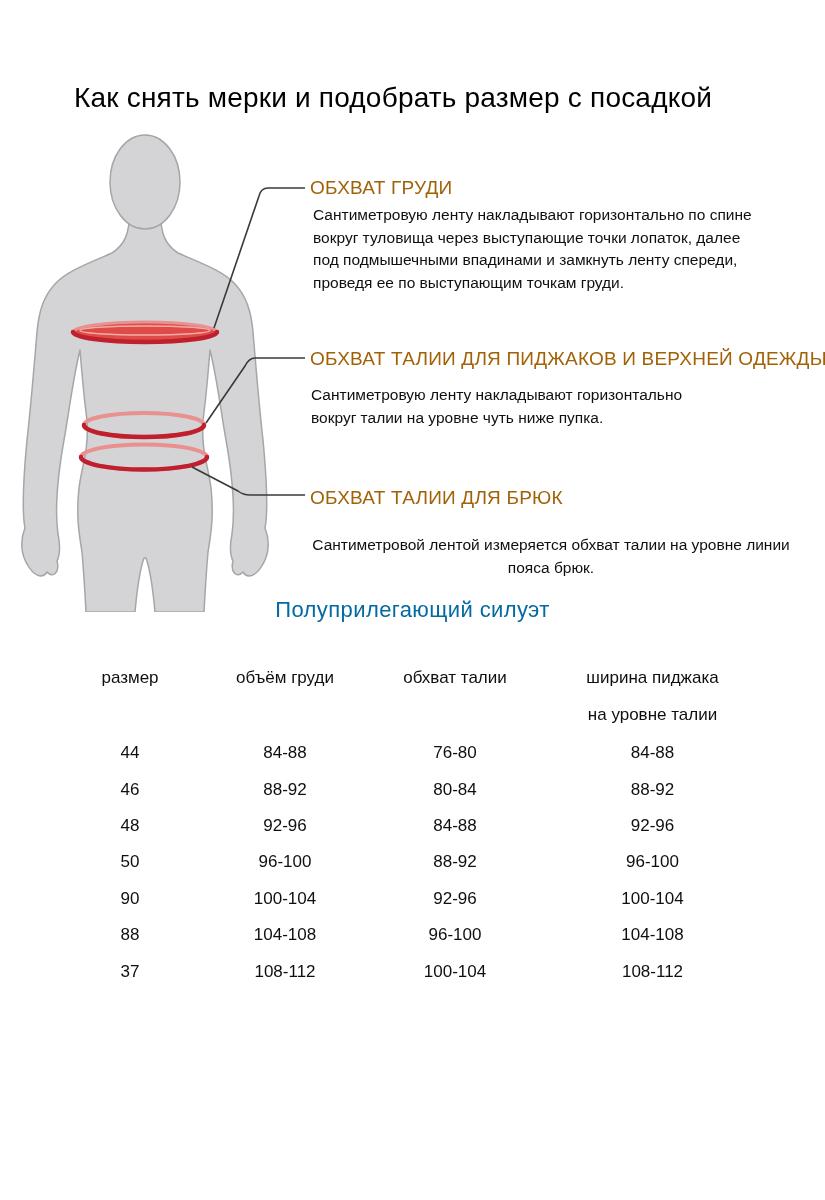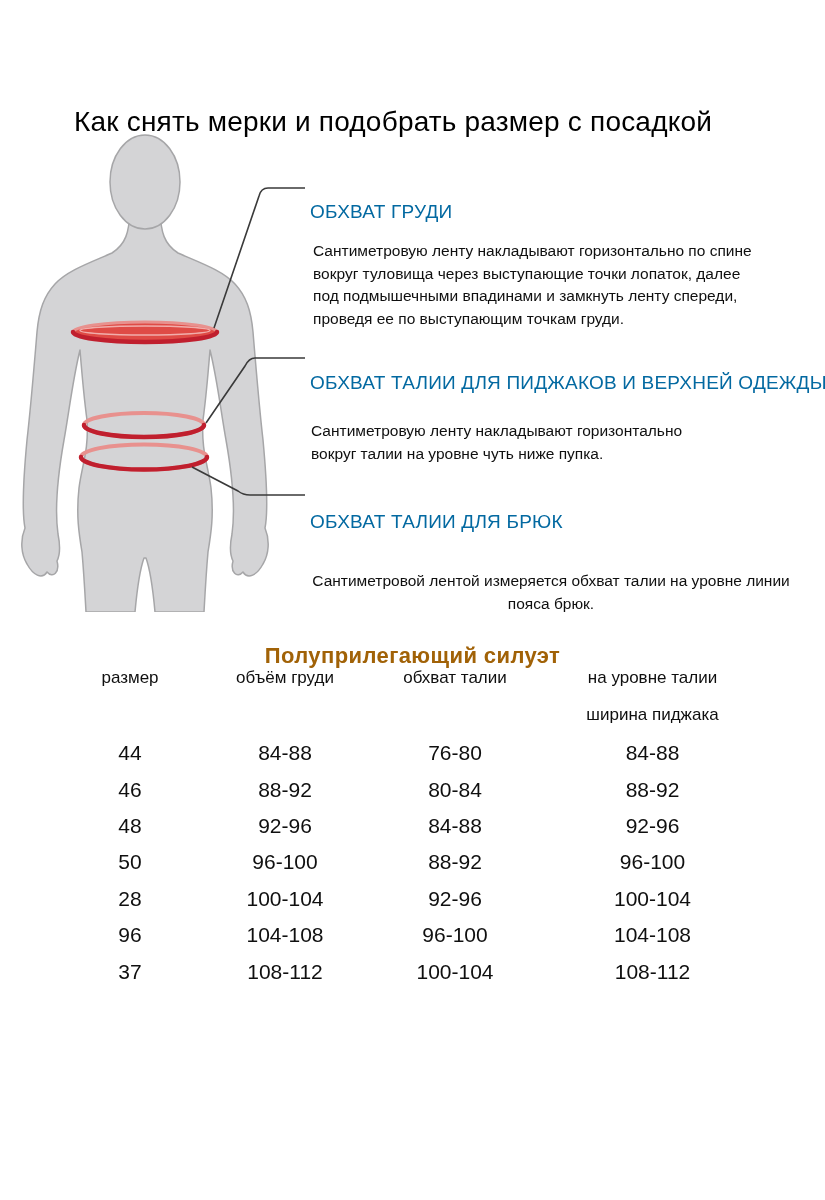--- a/index.html
+++ b/index.html
@@ -4,50 +4,50 @@
 <style>
   html,body{margin:0;padding:0;}
   body{
     width:825px;height:1200px;background:#ffffff;position:relative;
     font-family:"Liberation Sans","DejaVu Sans",sans-serif;color:#111;
     overflow:hidden;
   }
   .abs{position:absolute;}
   .page-title{
     left:74px;top:82px;width:700px;
-    font-size:28px;font-weight:400;color:#000;white-space:nowrap;letter-spacing:0.2px;margin-top:24px;
+    font-size:28px;font-weight:400;color:#000;white-space:nowrap;letter-spacing:0.2px;
   }
   .figure-wrap{left:0;top:120px;width:310px;height:492px;}
   .annot-heading{
-    font-size:19px;font-weight:400;color:#0369a1;white-space:nowrap;letter-spacing:0.2px;margin-top:24px;
+    font-size:19px;font-weight:400;color:#a16207;white-space:nowrap;letter-spacing:0.2px;
   }
   .annot-text{
-    font-size:15.5px;line-height:22.6px;color:#0f0f0f;margin-top:36px;
+    font-size:15.5px;line-height:22.6px;color:#0f0f0f;
   }
   #annot1-h{left:310px;top:177px;}
   #annot1-p{left:313px;top:204px;width:455px;}
   #annot2-h{left:310px;top:348px;}
   #annot2-p{left:311px;top:384px;width:420px;}
   #annot3-h{left:310px;top:487px;}
   #annot3-p{left:311px;top:534px;width:480px;text-align:center;}
   .table-title{
-    left:60px;top:643px;width:705px;text-align:center;
-    font-size:22px;font-weight:700;color:#a16207;letter-spacing:0.4px;
+    left:60px;top:597px;width:705px;text-align:center;
+    font-size:22px;font-weight:400;color:#0369a1;letter-spacing:0.4px;
   }
   .size-grid{
     left:60px;top:659px;width:705px;
     display:grid;
     grid-template-columns:140px 170px 170px 225px;
     grid-template-rows:76px;
     grid-auto-rows:36.4px;
   }
   .th{font-size:17px;color:#0f0f0f;text-align:center;}
   .th div{line-height:37px;height:37px;}
   .td{
-    font-size:21px;color:#0f0f0f;
+    font-size:17px;color:#0f0f0f;
     display:flex;align-items:center;justify-content:center;text-align:center;
   }
 </style>
 </head>
 <body>
 
 <div class="abs page-title">Как снять мерки и подобрать размер с посадкой</div>
 
 <svg class="abs figure-wrap" viewBox="0 0 310 492" xmlns="http://www.w3.org/2000/svg">
 
@@ -129,45 +129,45 @@
     <div></div>
   </div>
   <div class="th">
     <div>объём груди</div>
     <div></div>
   </div>
   <div class="th">
     <div>обхват талии</div>
   </div>
   <div class="th">
+    <div>ширина пиджака</div>
     <div>на уровне талии</div>
-    <div>ширина пиджака</div>
   </div>
 
 <div class="td">44</div>
     <div class="td">84-88</div>
     <div class="td">76-80</div>
     <div class="td">84-88</div>
     <div class="td">46</div>
     <div class="td">88-92</div>
     <div class="td">80-84</div>
     <div class="td">88-92</div>
     <div class="td">48</div>
     <div class="td">92-96</div>
     <div class="td">84-88</div>
     <div class="td">92-96</div>
     <div class="td">50</div>
     <div class="td">96-100</div>
     <div class="td">88-92</div>
     <div class="td">96-100</div>
-    <div class="td">28</div>
+    <div class="td">90</div>
     <div class="td">100-104</div>
     <div class="td">92-96</div>
     <div class="td">100-104</div>
-    <div class="td">96</div>
+    <div class="td">88</div>
     <div class="td">104-108</div>
     <div class="td">96-100</div>
     <div class="td">104-108</div>
     <div class="td">37</div>
     <div class="td">108-112</div>
     <div class="td">100-104</div>
     <div class="td">108-112</div>
   </div>
 
 </body></html>

